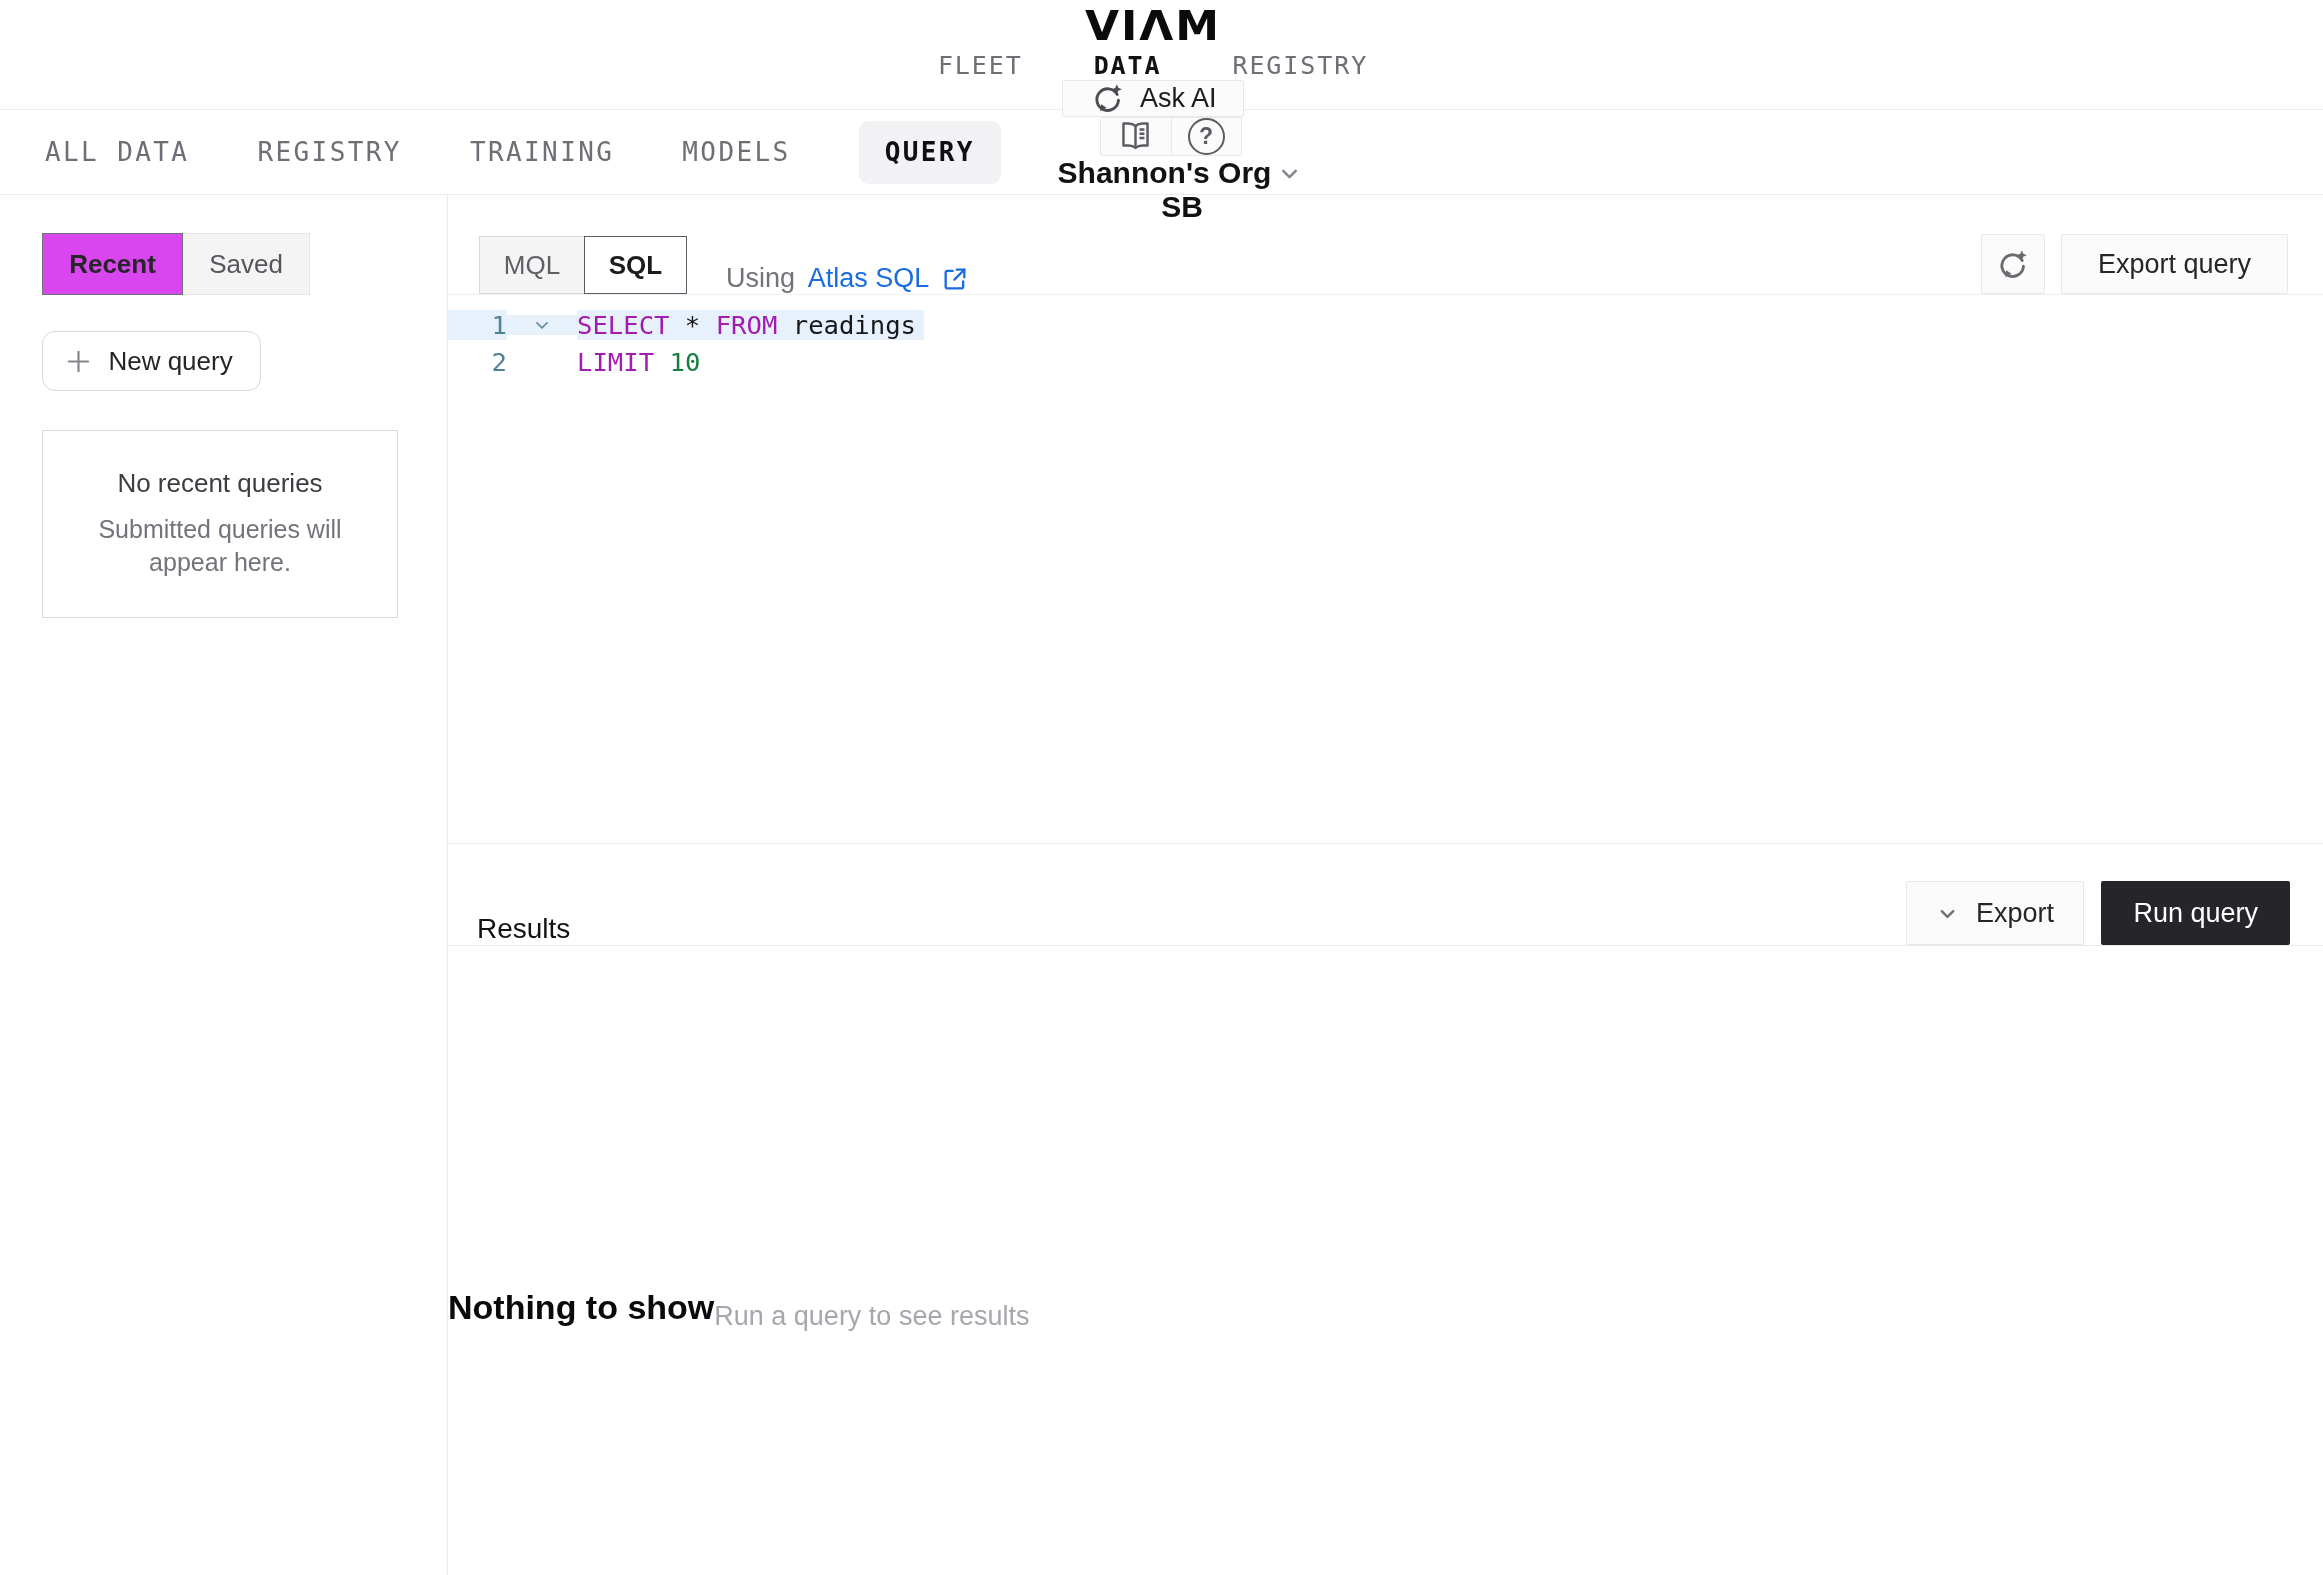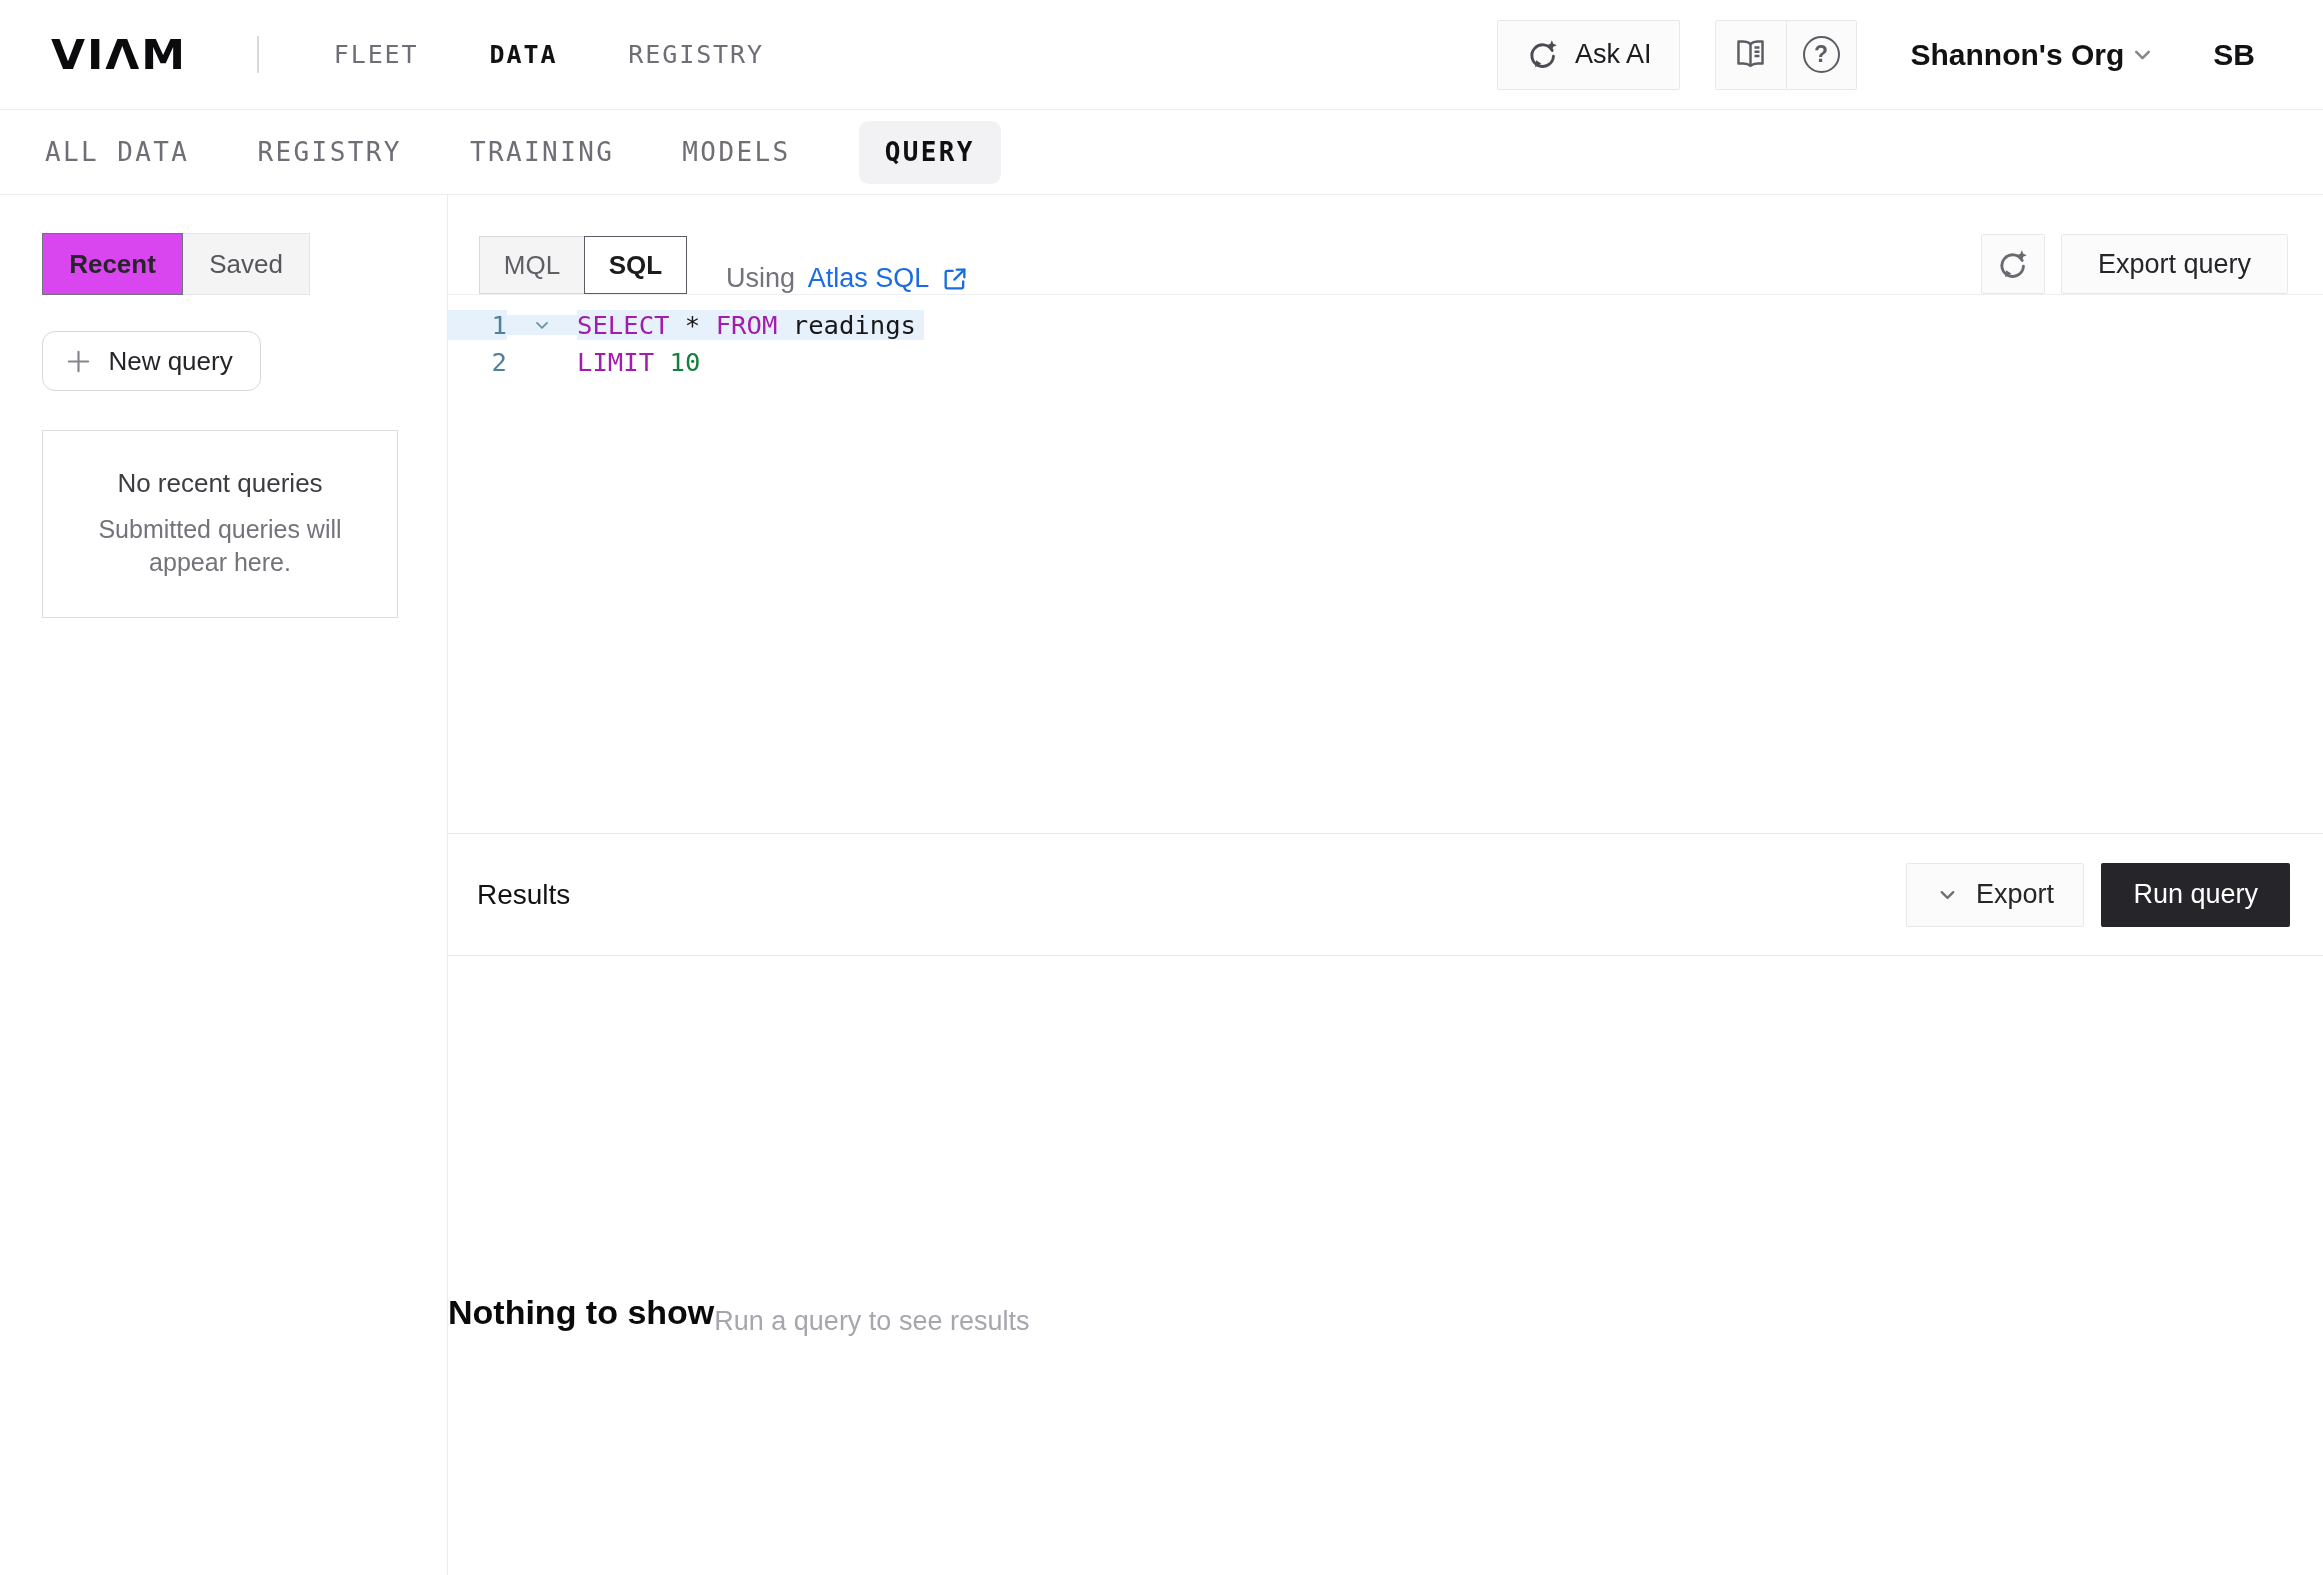--- a/index.html
+++ b/index.html
@@ -1,21 +1,21 @@
 <!DOCTYPE html>
 <html><head>
 <meta charset="utf-8">
 <style>
   * { box-sizing: border-box; margin: 0; padding: 0; }
   html, body { width: 2323px; height: 1576px; overflow: hidden; background: #fff;
     font-family: "Liberation Sans", sans-serif; color: #1c1c1f; }
 
   
   .header { height: 110px; border-bottom: 1.9px solid #ececee; display: flex; align-items: center;
-    padding: 0 68px 0 51px; background: #fff; }
+    padding: 0 68px 0 51px; background: #fff; flex-direction: column; }
   .logo { font-family: "DejaVu Sans", sans-serif; font-weight: 900; font-size: 44px;
     letter-spacing: 1.9px; color: #0b0b0d; transform: scaleY(.92); }
   .header-divider { width: 1.9px; height: 37px; background: #d9d9dd; margin: 0 75px 0 70px; }
   .top-nav { display: flex; align-items: center; gap: 71px; }
   .top-nav-item { font-family: "DejaVu Sans Mono", monospace; font-size: 25px; letter-spacing: 1.9px;
     color: #6e6e76; cursor: pointer; }
   .top-nav-item.active { color: #121214; font-weight: 700; }
   .header-spacer { flex: 1; }
   .btn-askai { height: 70px; display: flex; align-items: center; gap: 15.4px; padding: 0 27px;
     background: #fbfbfc; border: 1.9px solid #e8e8eb; border-radius: 1.9px; cursor: pointer;
@@ -90,22 +90,22 @@
   .gutter-num { width: 59px; text-align: right; color: #51809a; flex: none; }
   .gutter-fold { width: 70px; display: flex; align-items: center; justify-content: center;
     flex: none; color: #6b93a8; cursor: pointer; }
   .code-text { white-space: pre; padding-right: 7.7px; }
   .row-hl .gutter-num, .row-hl .gutter-fold, .row-hl .code-text { background: #e7f1fb; }
   .tok-keyword { color: #a21caf; }
   .tok-plain { color: #18181b; }
   .tok-number { color: #15803d; }
 
   
-  .results-bar { height: 123px; border-top: 1.9px solid #e9e9ec; border-bottom: 1.9px solid #e9e9ec;
-    display: flex; align-items: center; padding: 0 33px 0 29px; }
+  .results-bar { height: 103px; border-top: 1.9px solid #e9e9ec; border-bottom: 1.9px solid #e9e9ec;
+    display: flex; align-items: flex-end; padding: 0 33px 0 29px; }
   .results-title { font-size: 28px; font-weight: 500; color: #121214; }
   .btn-export { display: flex; align-items: center; gap: 17.4px; height: 64px; padding: 0 29px;
     background: #fbfbfc; border: 1.9px solid #e8e8eb; border-radius: 1.9px; font-size: 27px;
     color: #26262a; cursor: pointer; }
   .btn-run { margin-left: 17.4px; height: 64px; padding: 0 32px; background: #26262a; color: #fff;
     border: none; border-radius: 1.9px; font-size: 27px; cursor: pointer; display: flex;
     align-items: center; }
 
   
   .results-empty { flex: 1; display: flex; flex-direction: row; align-items: center;

